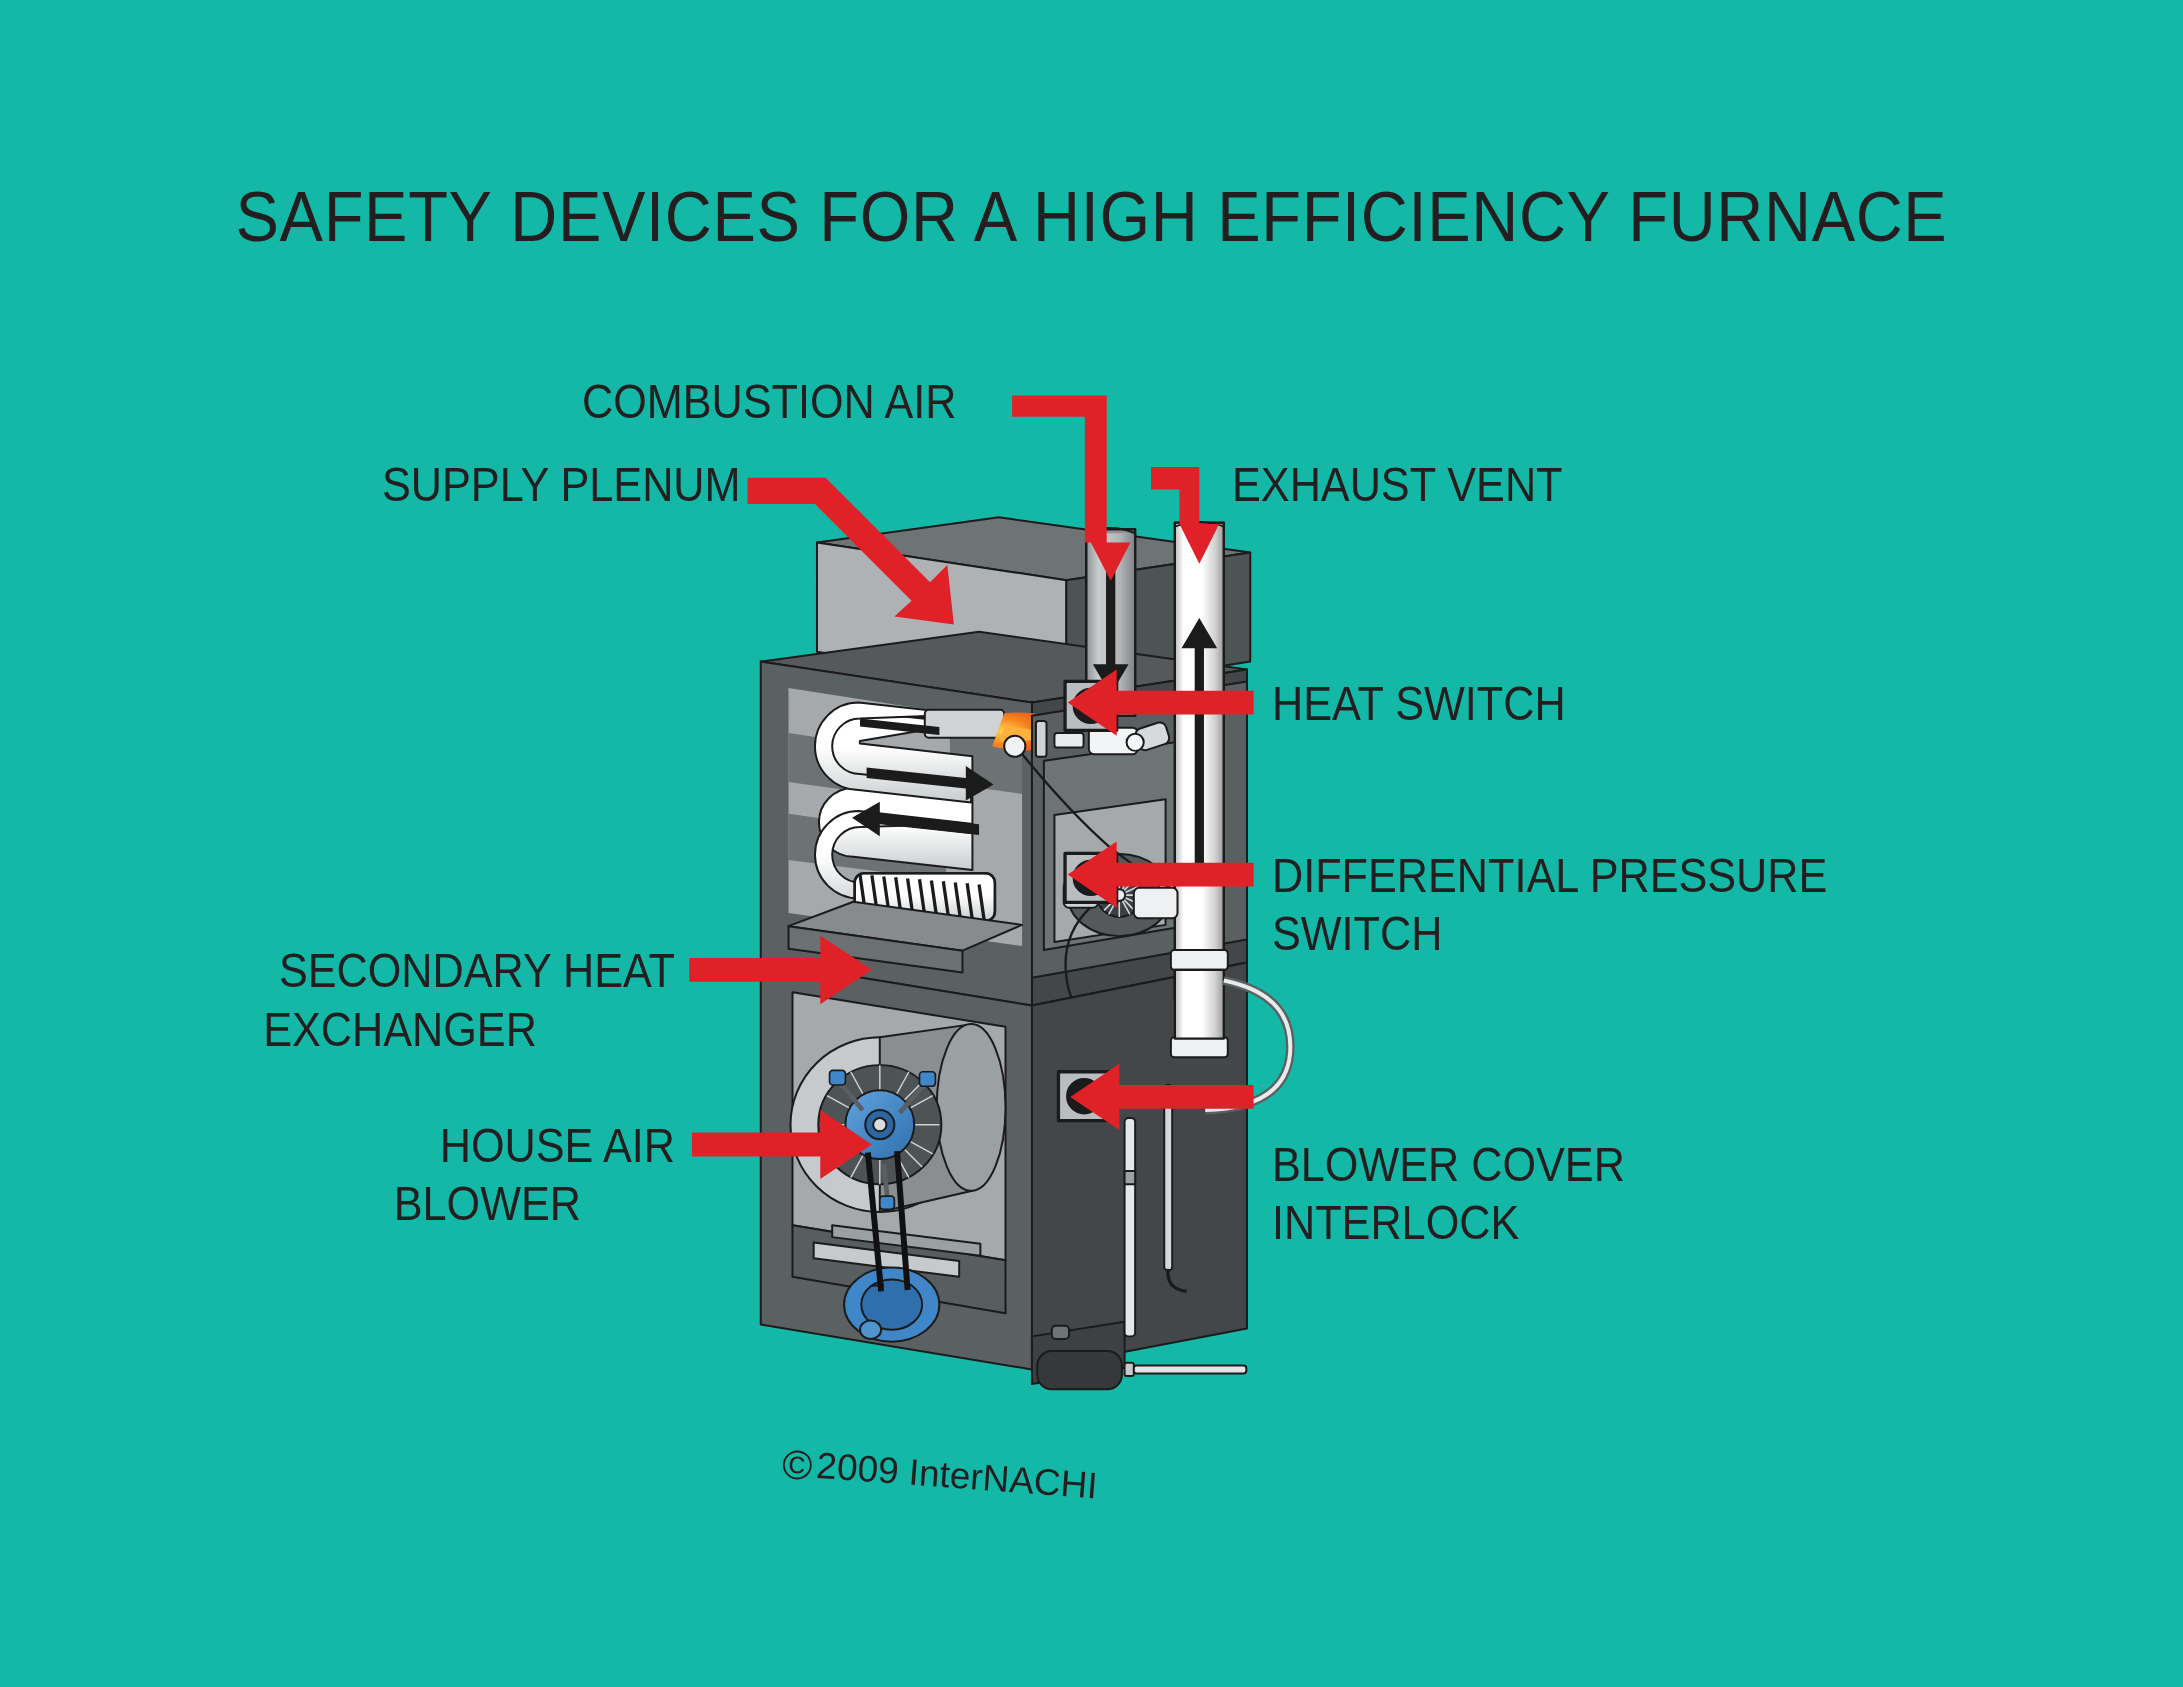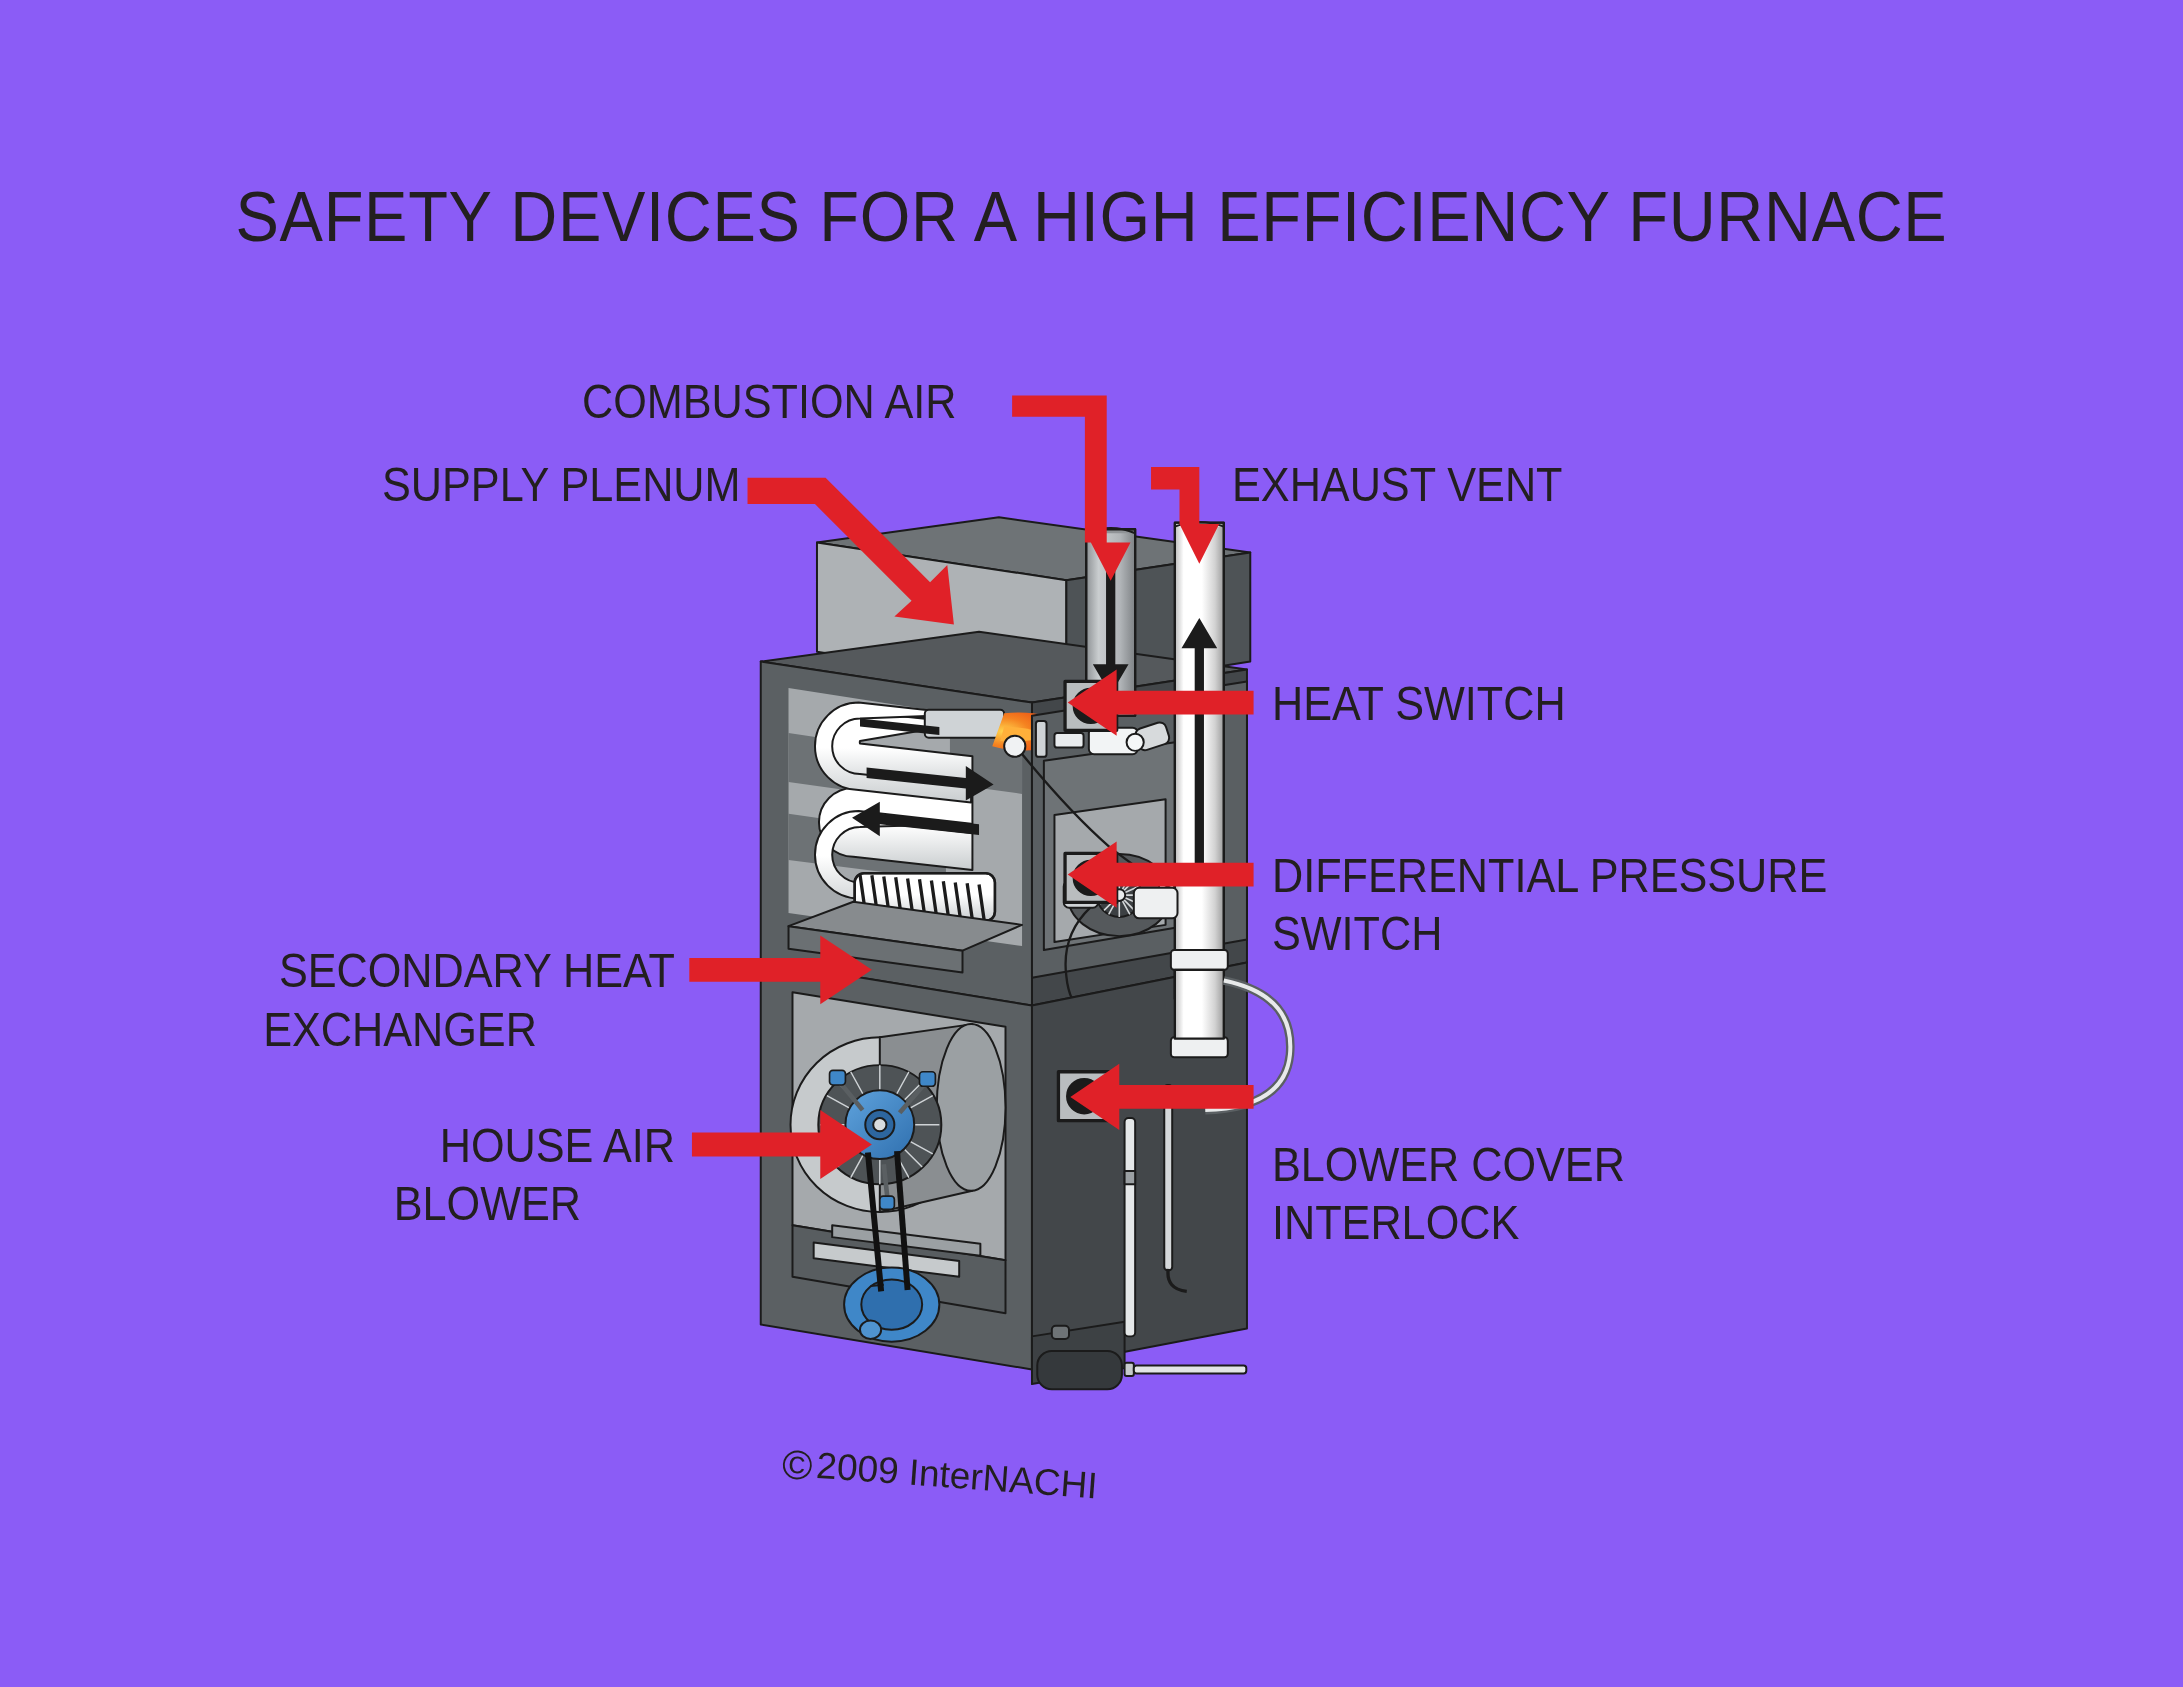--- a/index.html
+++ b/index.html
@@ -2,21 +2,21 @@
 <html style="font-size:10.6px"><head>
 <meta charset="utf-8">
 <title>Safety Devices for a High Efficiency Furnace</title>
 <style>
   html,body{margin:0;padding:0;background:#ffffff;}
   body{
     width:2183px;height:1687px;overflow:hidden;
     font-family:"Liberation Sans","DejaVu Sans",sans-serif;
     color:#231f20;
   }
-  #stage{position:relative;width:2183px;height:1687px;background:#8b5cf6;}
+  #stage{position:relative;width:2183px;height:1687px;background:#14b8a6;}
 
   
   .title{
     position:absolute;left:0;top:177px;width:2183px;text-align:center;
     font-size:70px;letter-spacing:0.7px;font-weight:400;
     color:#231f20;white-space:nowrap;
     transform:scaleX(0.93);transform-origin:center top;
   }
 
   

